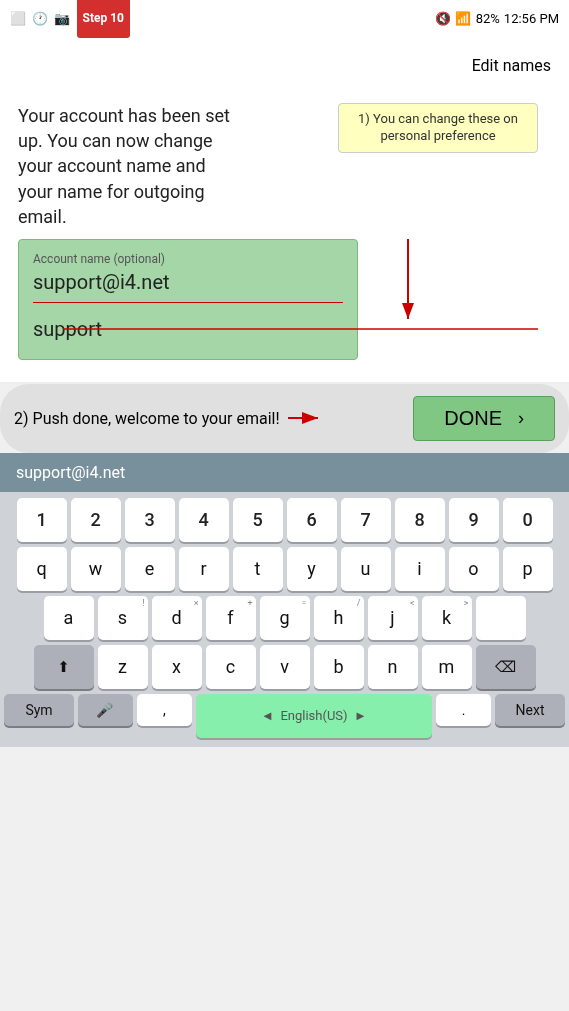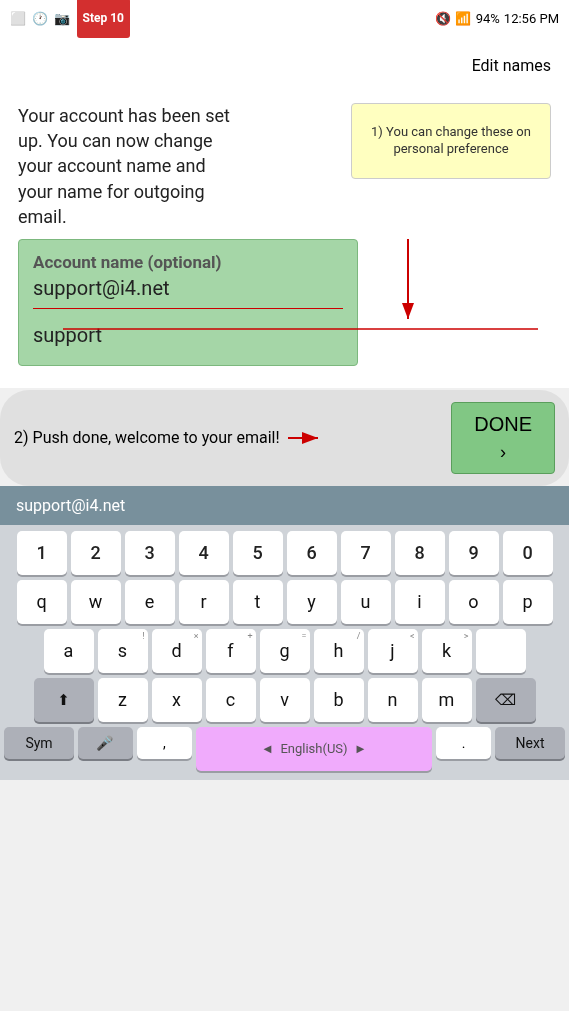--- a/index.html
+++ b/index.html
@@ -62,47 +62,46 @@
       color: #222;
       line-height: 1.4;
       flex: 1;
       padding-right: 10px;
     }
 
     .tooltip-box {
       background: #ffffc0;
       border: 1.5px solid #ccc;
       border-radius: 4px;
-      padding: 20px 10px;
+      padding: 7px 10px;
       font-size: 13px;
       color: #333;
       min-width: 170px;
       max-width: 200px;
       text-align: center;
       line-height: 1.3;
       position: absolute;
-      right: 0;
+      right: 13px;
       top: 0;
     }
 
     
     .form-area {
       background: #a5d6a7;
       border: 1.5px solid #7cb87e;
       border-radius: 4px;
       padding: 12px 14px 14px 14px;
       margin-bottom: 12px;
       width: 340px;
     }
 
     .field-label {
-      font-size: 17px;
+      font-size: 12px;
       color: #555;
       margin-bottom: 4px;
-      font-weight: bold;
     }
 
     .field-value {
       font-size: 20px;
       color: #222;
       font-weight: 400;
       padding-bottom: 4px;
     }
 
     .field-divider {
@@ -123,26 +122,25 @@
       border-radius: 29px;
     }
 
     .done-button {
       background: #81c784;
       border: 1.5px solid #5a9e5c;
       border-radius: 4px;
       color: #000;
       font-size: 20px;
       font-weight: 500;
-      padding: 10px 22px;
-      display: flex;
-      align-items: center;
-      gap: 6px;
+      padding: 10px 30px;
+      display: flex;
+      align-items: center;
+      gap: 16px;
       cursor: pointer;
-      flex-direction: column;
     }
 
     .arrow-right-icon {
       font-size: 18px;
     }
 
     
     .email-preview-bar {
       background: #78909c;
       color: #fff;
@@ -226,21 +224,21 @@
 
     .key-comma {
       width: 55px;
     }
 
     .key-space {
       flex: 1;
       height: 44px;
       font-size: 13px;
       color: #555;
-      background: #f0abfc;
+      background: #86efac;
       border-radius: 5px;
       box-shadow: 0 2px 0 #9a9da3;
       display: flex;
       align-items: center;
       justify-content: center;
     }
 
     .key-period {
       width: 55px;
     }
@@ -257,21 +255,21 @@
 <div class="status-bar">
   <div class="status-bar-left">
     <span>⬜</span>
     <span>🕐</span>
     <span>📷</span>
     <span class="step-badge">Step 10</span>
   </div>
   <div class="status-bar-right">
     <span>🔇</span>
     <span>📶</span>
-    <span>94%</span>
+    <span>82%</span>
     <span>12:56 PM</span>
   </div>
 </div>
 
 <div class="main-content">
   <h1 class="page-title">Edit names</h1>
 
   <div style="position:relative; margin-bottom: 10px;">
     <div style="display:flex; align-items:flex-start; gap:10px;">
       <p class="description-text" style="max-width:230px;">Your account has been set up. You can now change your account name and your name for outgoing email.</p>

